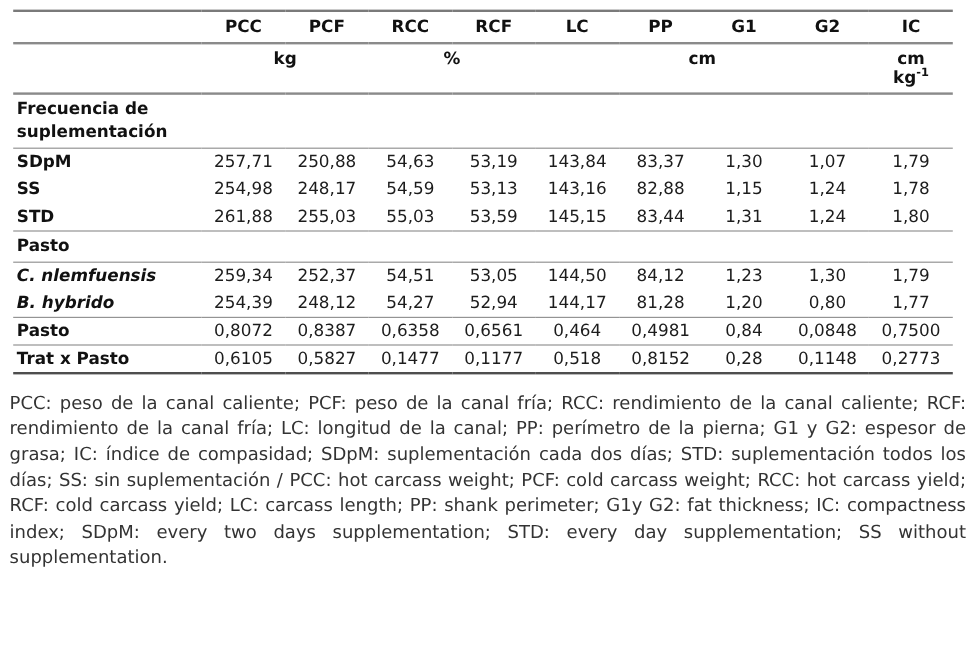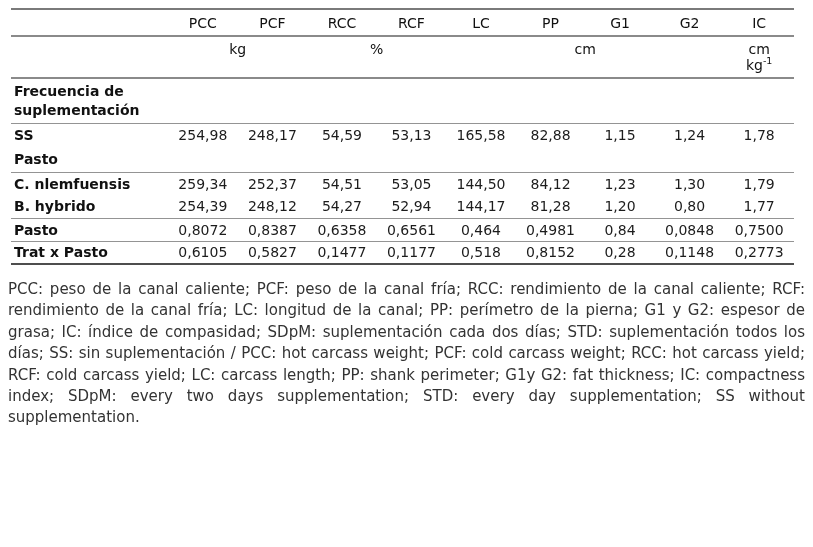--- a/index.html
+++ b/index.html
@@ -23,30 +23,30 @@
     border-bottom: 2px solid #4e4e4e;
   }
   col.c-label { width: 157px; }
   col.c-data  { width: 69.5px; }
 
   tr.hline { border-bottom: 2px solid #8a8a8a; }
   tr.rule  { border-bottom: 1.5px solid #949494; }
 
   th.col-h {
     font-size: 14px;
-    font-weight: 400;
+    font-weight: 700;
     text-align: center;
     padding: 5px 0 4px 0;
     color: #111;
   }
   th.corner { padding: 5px 0 4px 0; }
 
   tr.units td {
     font-size: 14px;
-    font-weight: 400;
+    font-weight: 700;
     text-align: center;
     vertical-align: top;
     padding: 4px 0 4px 0;
     line-height: 16px;
     color: #111;
   }
   tr.units sup {
     font-size: 9.5px;
     vertical-align: super;
     line-height: 0;
@@ -65,21 +65,21 @@
 
   tbody tr.data-row { height: 23px; }
   th.row-label {
     font-size: 14px;
     font-weight: 700;
     text-align: left;
     padding: 2px 0 2px 3px;
     white-space: nowrap;
     color: #111;
   }
-  th.row-label.italic { }
+  th.row-label.italic { font-style: italic; }
   td.val {
     font-size: 14px;
     font-weight: 400;
     text-align: center;
     padding: 2px 0;
     white-space: nowrap;
   }
 
   .footnote {
     margin: 14px 8px 0 8px;
@@ -127,30 +127,54 @@
         <td colspan="1">cm<br>kg<sup>-1</sup></td>
       </tr>
   </thead>
   <tbody>
       <tr class="rule">
         <td colspan="10" class="section">
           <div class="section-text">Frecuencia de suplementación</div>
         </td>
       </tr>
       <tr class="data-row">
+        <th class="row-label">SDpM</th>
+        <td class="val">257,71</td>
+        <td class="val">250,88</td>
+        <td class="val">54,63</td>
+        <td class="val">53,19</td>
+        <td class="val">143,84</td>
+        <td class="val">83,37</td>
+        <td class="val">1,30</td>
+        <td class="val">1,07</td>
+        <td class="val">1,79</td>
+      </tr>
+      <tr class="data-row">
         <th class="row-label">SS</th>
         <td class="val">254,98</td>
         <td class="val">248,17</td>
         <td class="val">54,59</td>
         <td class="val">53,13</td>
-        <td class="val">165,58</td>
+        <td class="val">143,16</td>
         <td class="val">82,88</td>
         <td class="val">1,15</td>
         <td class="val">1,24</td>
         <td class="val">1,78</td>
+      </tr>
+      <tr class="rule data-row">
+        <th class="row-label">STD</th>
+        <td class="val">261,88</td>
+        <td class="val">255,03</td>
+        <td class="val">55,03</td>
+        <td class="val">53,59</td>
+        <td class="val">145,15</td>
+        <td class="val">83,44</td>
+        <td class="val">1,31</td>
+        <td class="val">1,24</td>
+        <td class="val">1,80</td>
       </tr>
       <tr class="rule">
         <td colspan="10" class="section">
           <div class="section-text">Pasto</div>
         </td>
       </tr>
       <tr class="data-row">
         <th class="row-label italic">C. nlemfuensis</th>
         <td class="val">259,34</td>
         <td class="val">252,37</td>

